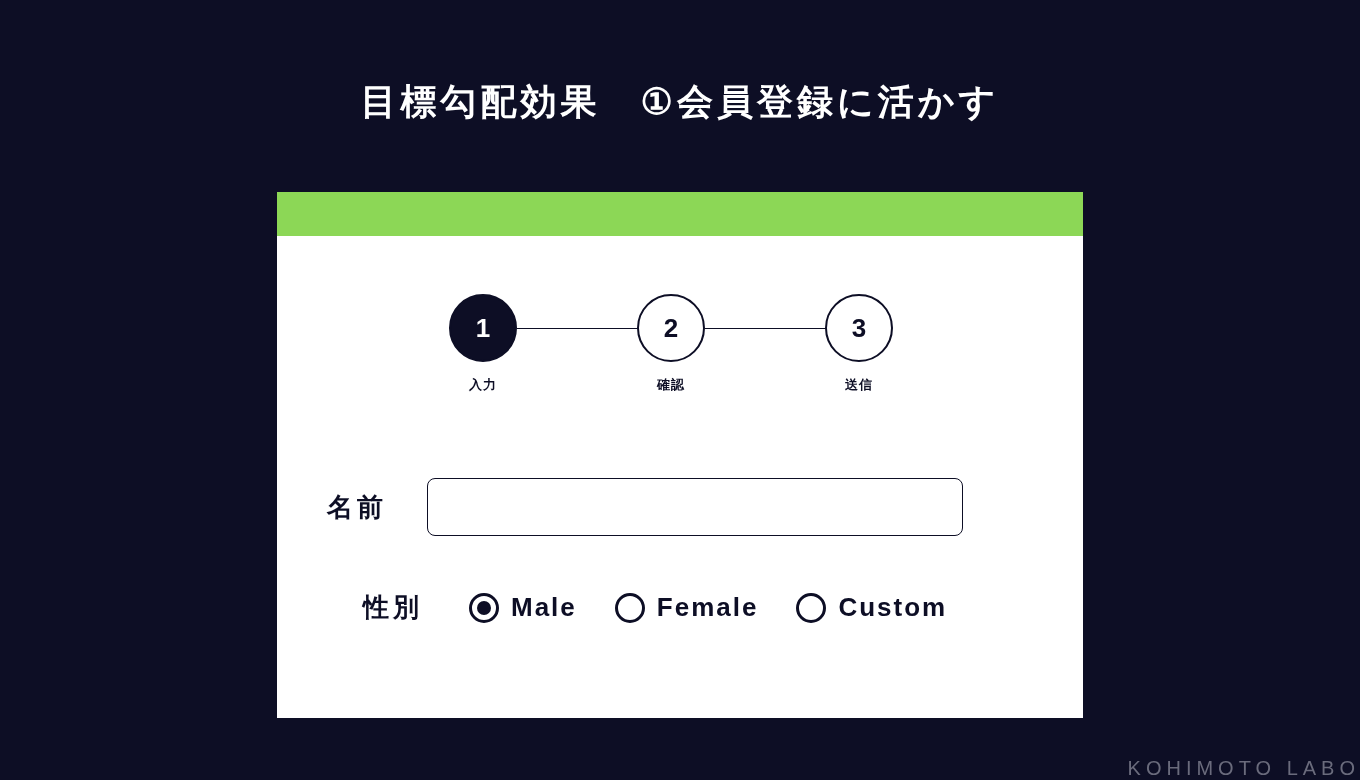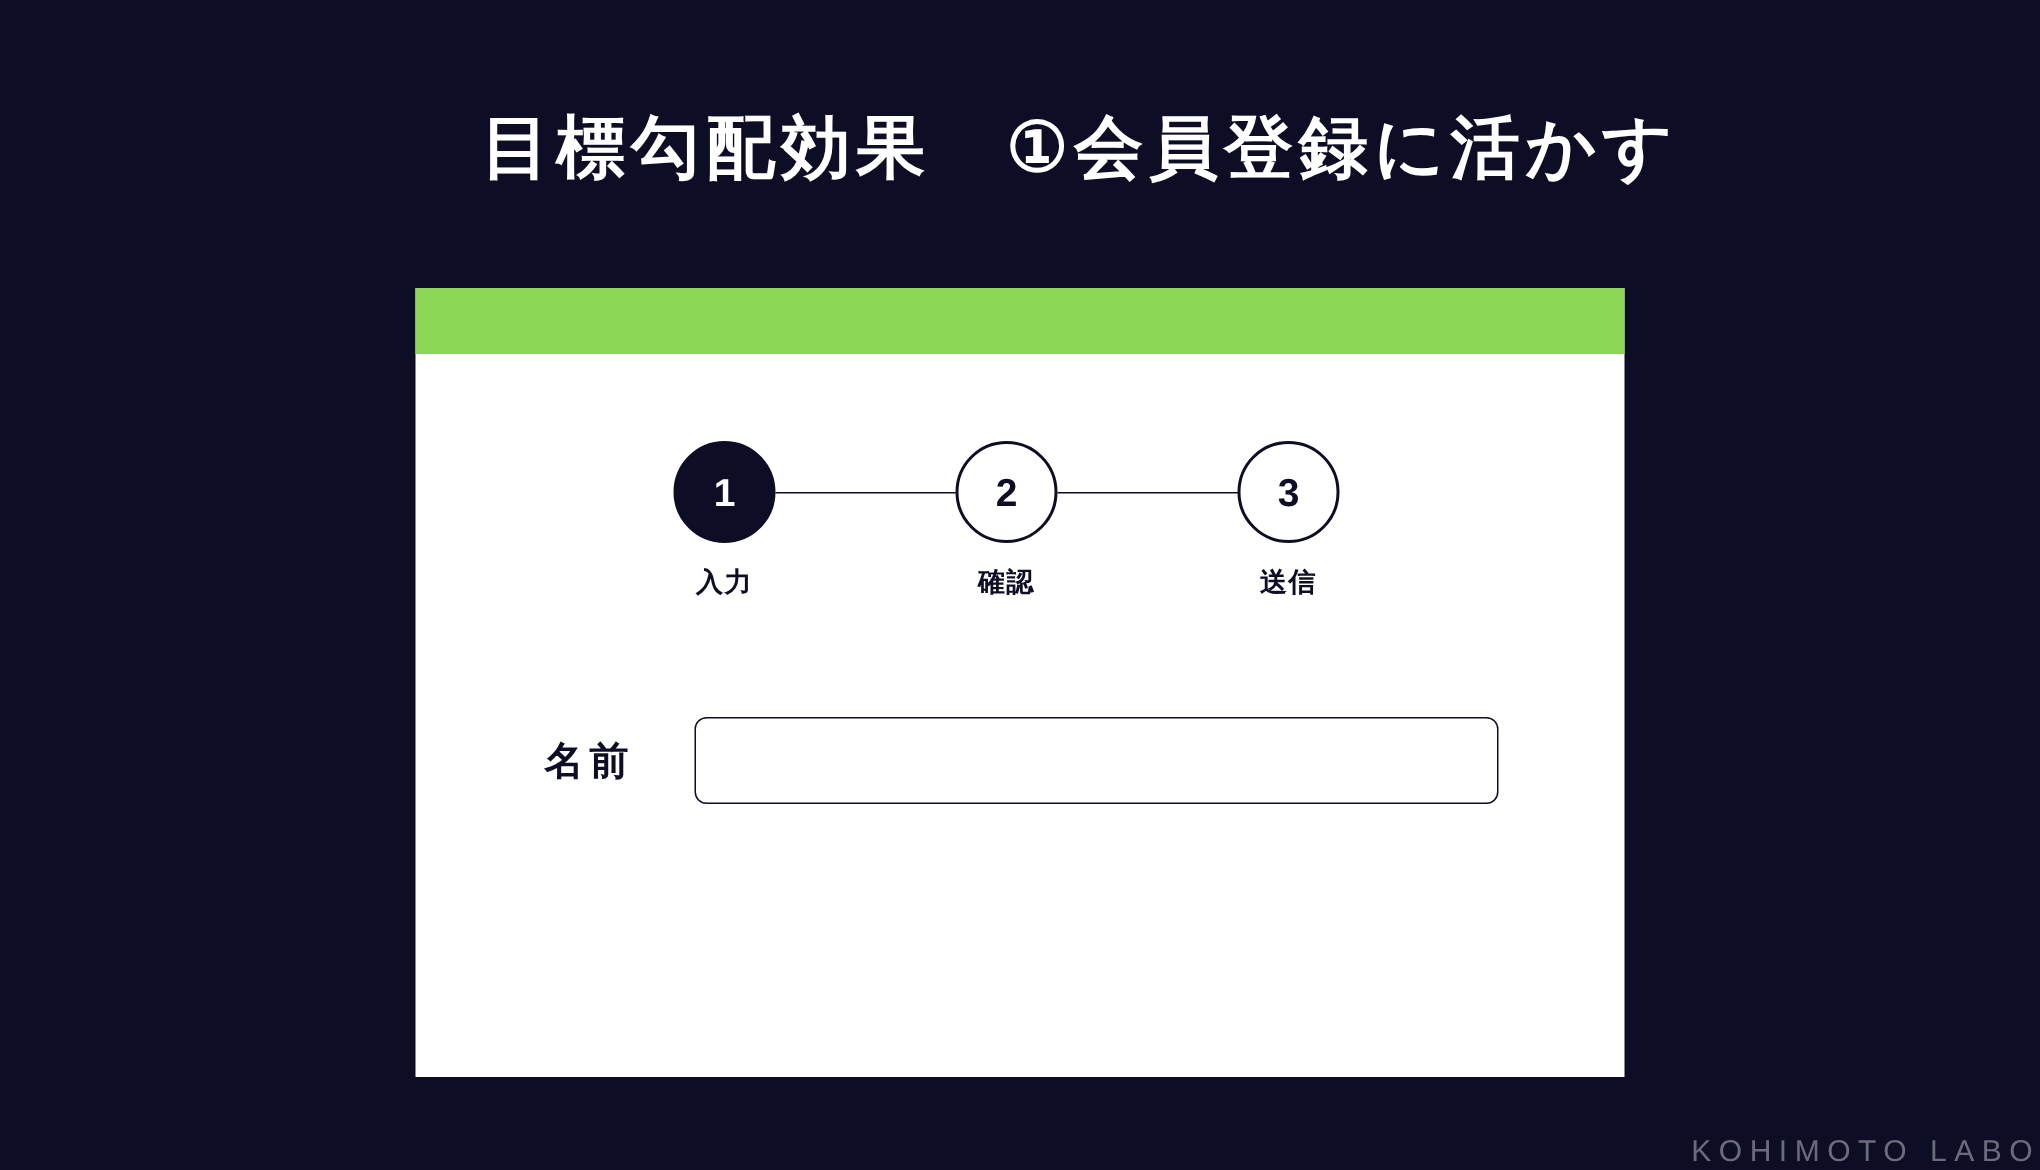--- a/index.html
+++ b/index.html
@@ -5,29 +5,28 @@
   * { box-sizing: border-box; margin: 0; padding: 0; }
   html, body { width: 1360px; height: 780px; }
   body {
     background: #0d0e25;
     font-family: "Hiragino Kaku Gothic Pro", "Yu Gothic", Meiryo, sans-serif;
     position: relative;
     overflow: hidden;
   }
   .title {
     position: absolute;
-    top: 68px;
+    top: 78px;
     left: 50%;
     transform: translateX(-50%);
     color: #ffffff;
-    font-size: 46px;
+    font-size: 36px;
     font-weight: 800;
     letter-spacing: 4px;
     white-space: nowrap;
-    margin-left: 40px;
   }
   .circled-one {
     display: inline-block;
     font-weight: 800;
   }
   .card {
     position: absolute;
     top: 192px;
     left: 50%;
     transform: translateX(-50%);
@@ -62,38 +61,38 @@
     display: flex; align-items: center; justify-content: center;
     font-size: 26px; font-weight: 700;
     margin: 0 auto;
   }
   .step-active .step-circle {
     background: #0d0e25;
     color: #ffffff;
   }
   .step-label {
     margin-top: 14px;
-    font-size: 18px;
+    font-size: 13px;
     font-weight: 700;
     color: #0d0e25;
     letter-spacing: 1px;
   }
   .step-line {
     position: absolute;
     top: 34px;
     height: 1px;
     background: #0d0e25;
   }
   .line-1 { left: 240px; width: 122px; }
   .line-2 { left: 428px; width: 122px; }
   .form-row {
     margin-top: 64px;
     display: flex;
     align-items: center;
-    padding-left: 86px;
+    padding-left: 50px;
   }
   .form-label {
     font-size: 26px;
     font-weight: 700;
     color: #0d0e25;
     letter-spacing: 4px;
     width: 100px;
   }
   .text-input {
     width: 536px;
@@ -179,15 +178,34 @@
       </div>
       <div class="step-label">送信</div>
     </div>
   </div>
 
   <div class="form-row">
     <div class="form-label">名前</div>
     <div class="text-input"></div>
   </div>
 
+  <div class="radio-row">
+    <div class="form-label">性別</div>
+    <div class="radio-group">
+      <div class="radio-option">
+        <div class="radio-circle">
+            <div class="radio-dot"></div>
+          </div>
+        <span class="radio-label">Male</span>
+      </div>
+      <div class="radio-option">
+        <div class="radio-circle"></div>
+        <span class="radio-label">Female</span>
+      </div>
+      <div class="radio-option">
+        <div class="radio-circle"></div>
+        <span class="radio-label">Custom</span>
+      </div>
+    </div>
+  </div>
 </div>
 
 <div class="watermark">KOHIMOTO LABO</div>
 
 </body></html>

